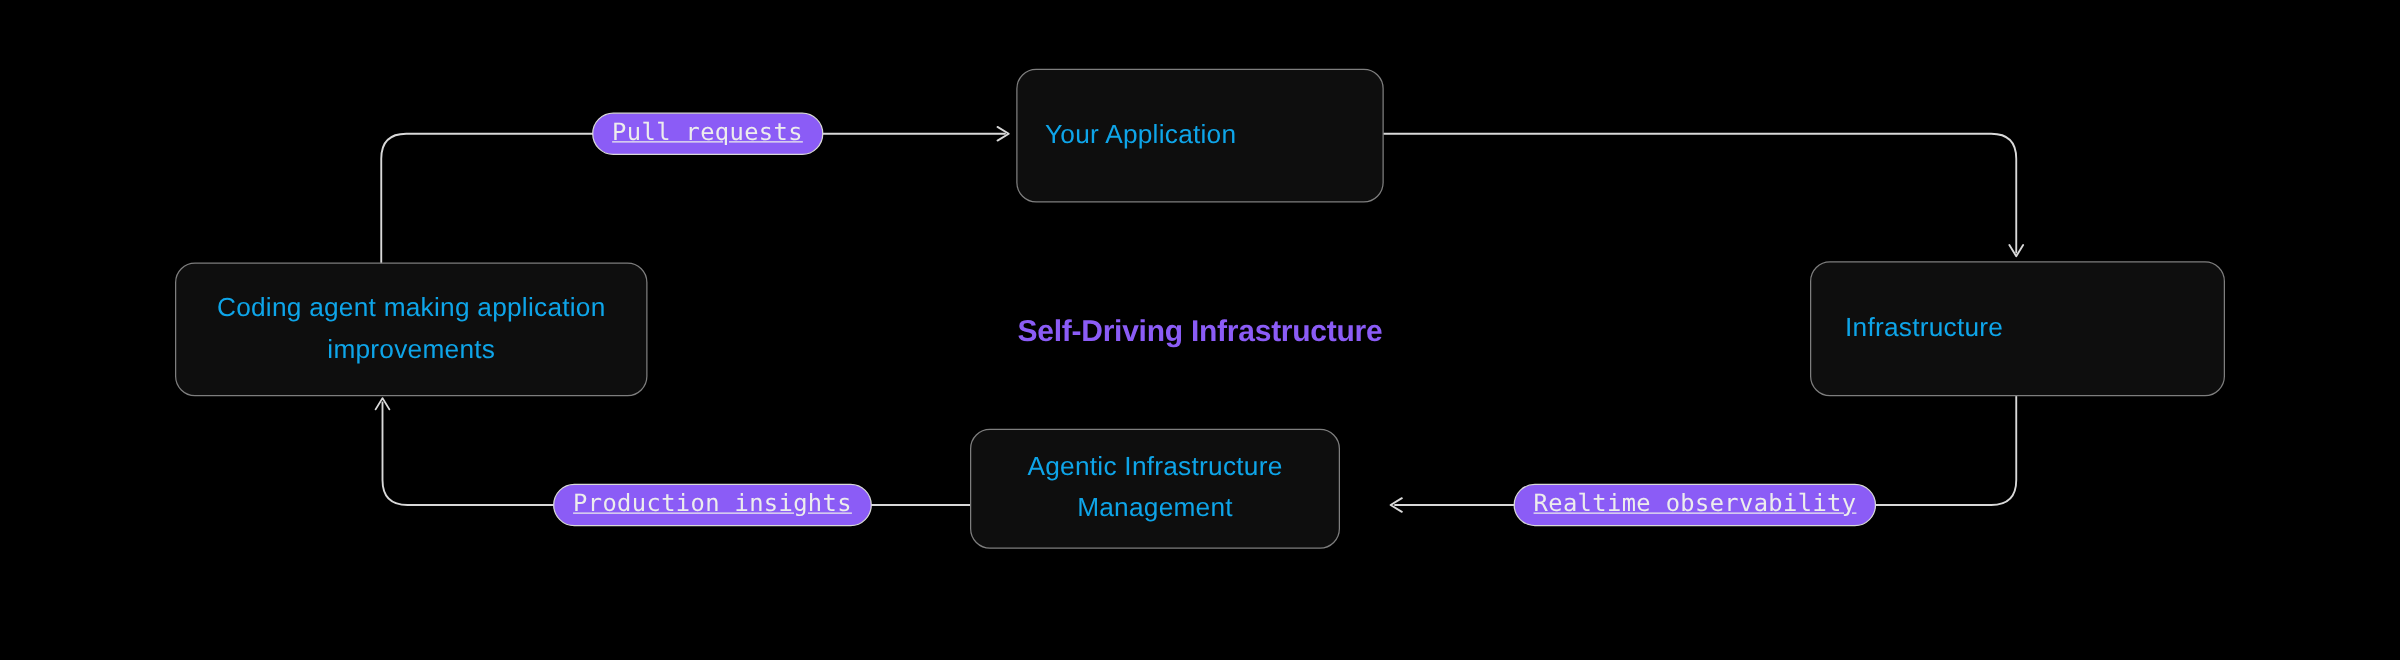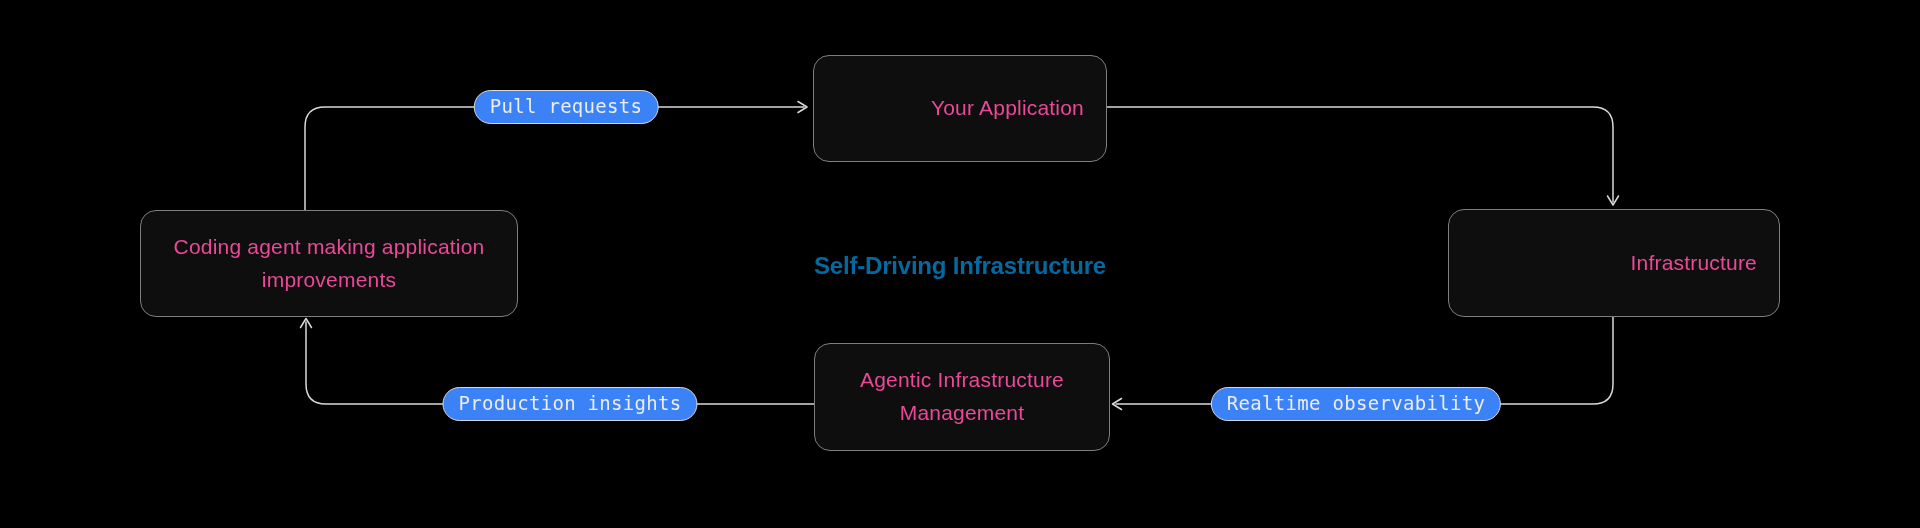--- a/index.html
+++ b/index.html
@@ -33,56 +33,57 @@
     stroke-linejoin: round;
   }
   .node {
     position: absolute;
     box-sizing: border-box;
     background: #0e0e0e;
     border: 1px solid #7e7e7e;
     border-radius: 16px;
     display: flex;
     align-items: center;
-    justify-content: flex-end;
+    justify-content: flex-start;
     text-align: center;
-    color: #ec4899;
+    color: #0ea5e9;
     font-size: 21px;
     line-height: 1.57;
     padding: 8px 22px;
     letter-spacing: 0.2px;
   }
   .node-your-application  { left: 813px;  top: 55px;  width: 294px; height: 107px; }
   .node-coding-agent      { left: 140px;  top: 210px; width: 378px; height: 107px; }
   .node-infrastructure    { left: 1448px; top: 209px; width: 332px; height: 108px; padding-left: 27px; }
-  .node-agentic           { left: 814px;  top: 343px; width: 296px; height: 108px; }
+  .node-agentic           { left: 776px;  top: 343px; width: 296px; height: 96px; }
   .pill {
     position: absolute;
     transform: translate(-50%, -50%);
     white-space: nowrap;
     box-sizing: border-box;
-    background: #3b82f6;
+    background: #8b5cf6;
     border: 1.5px solid #d9d9d9;
     border-radius: 999px;
     padding: 4px 15px 6px 15px;
     font-family: "DejaVu Sans Mono", monospace;
     font-size: 19px;
     color: #ededed;
     letter-spacing: 0.3px;
+    text-decoration: underline;
   }
   .pill-pull-requests { left: 566px;  top: 107px; }
   .pill-framework     { left: 1355px; top: 107px; }
   .pill-realtime      { left: 1356px; top: 404px; }
   .pill-production    { left: 570px;  top: 404px; }
   .diagram-title {
     position: absolute;
     left: 960px;
     top: 266px;
     transform: translate(-50%, -50%);
-    color: #0369a1;
+    color: #8b5cf6;
     font-size: 24px;
     font-weight: bold;
     letter-spacing: -0.2px;
     white-space: nowrap;
   }
 </style>
 </head>
 <body>
 
 <div class="canvas">

